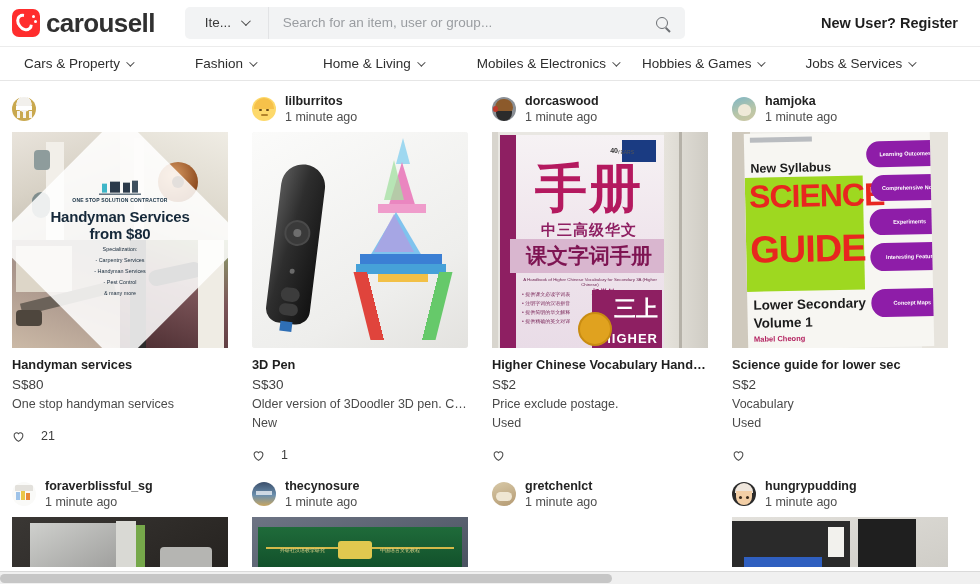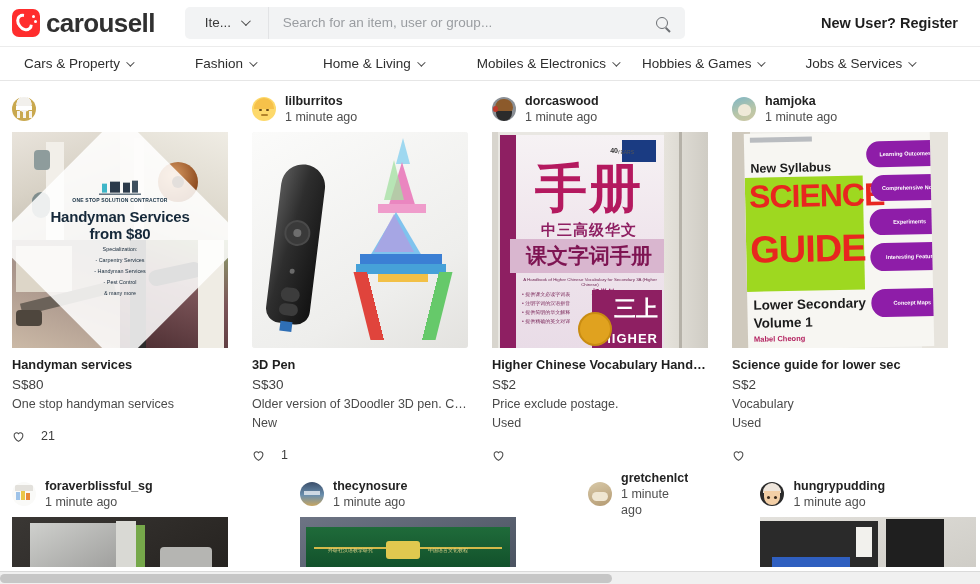--- a/index.html
+++ b/index.html
@@ -470,21 +470,21 @@
               <svg width="13" height="13" viewBox="0 0 24 24">
                   <path d="M12 21s-8-5.2-8-10.5A4.5 4.5 0 0 1 12 7a4.5 4.5 0 0 1 8 3.5C20 15.8 12 21 12 21z" fill="none" stroke="#4a4a4a" stroke-width="2"></path>
                 </svg>
             </span>
             <span class="like-n"></span>
           </div>
         </div>
       </div>
     </div>
 
-    <div class="row" style="margin-top:4px;gap:48px;">
+    <div class="row" style="margin-top:4px;">
 
       <div class="card">
         <div class="seller">
           <div class="avatar" style="background:#fafaf8;">
             <div style="position:absolute;left:3px;top:3px;width:18px;height:6px;background:#e3e1dc;"></div>
             <div style="position:absolute;left:4px;top:10px;width:4px;height:8px;background:#9fc3e8;"></div>
             <div style="position:absolute;left:9px;top:9px;width:4px;height:9px;background:#eac64a;"></div>
             <div style="position:absolute;left:14px;top:11px;width:4px;height:7px;background:#e8883a;"></div>
           </div>
           <div class="seller-meta">

